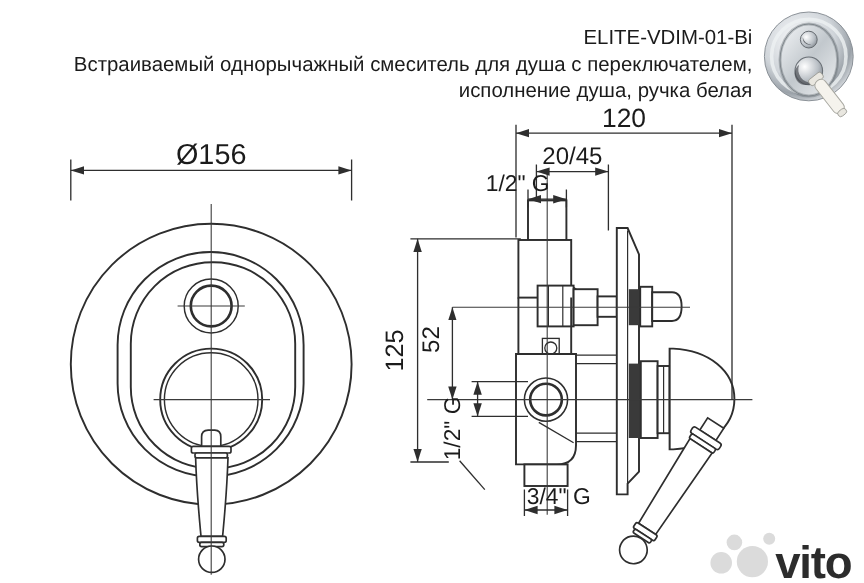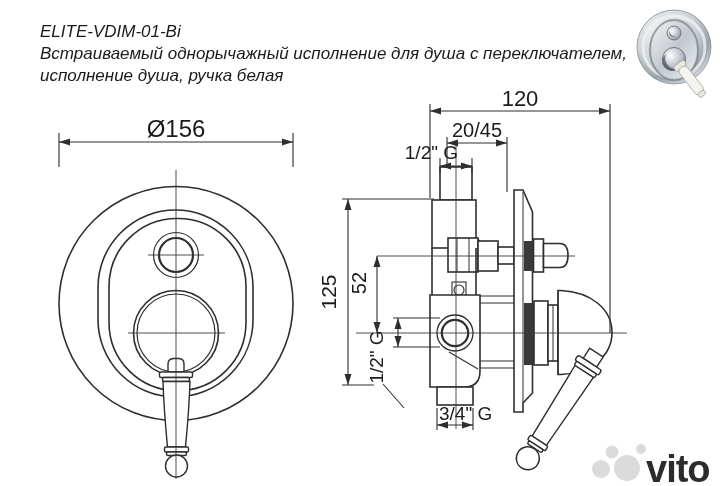--- a/index.html
+++ b/index.html
@@ -1,31 +1,31 @@
 <!DOCTYPE html>
 <html><head>
 <meta charset="utf-8">
 <style>
   html,body{margin:0;padding:0;background:#fff;}
   .page{position:relative;width:720px;height:486px;background:#fff;overflow:hidden;
         font-family:"Liberation Sans", sans-serif;}
-  .header{position:absolute;top:21px;right:93px;text-align:left;
-          font-size:17px;line-height:22px;color:#1b1b1b;white-space:nowrap;font-style:italic;}
+  .header{position:absolute;top:21px;right:93px;text-align:right;
+          font-size:17px;line-height:22px;color:#1b1b1b;white-space:nowrap;}
   .drawing-svg{position:absolute;left:0;top:0;}
   .photo-svg{position:absolute;left:633px;top:7px;}
   svg text{font-family:"Liberation Sans", sans-serif;fill:#1b1b1b;}
 </style>
 </head>
 <body>
 
 <div class="page">
 
   <div class="header">
     <div>ELITE-VDIM-01-Bi</div>
-    <div>Встраиваемый однорычажный исполнение для душа с переключателем,</div>
+    <div>Встраиваемый однорычажный смеситель для душа с переключателем,</div>
     <div>исполнение душа, ручка белая</div>
   </div>
 
   <svg class="photo-svg" width="84" height="102" viewBox="0 0 84 102">
     <defs>
       <radialGradient id="pg1" cx="38%" cy="32%" r="75%">
         <stop offset="0%" stop-color="#fbfcfd"></stop>
         <stop offset="55%" stop-color="#cfd4d9"></stop>
         <stop offset="80%" stop-color="#9aa1a8"></stop>
         <stop offset="100%" stop-color="#e8ebee"></stop>

